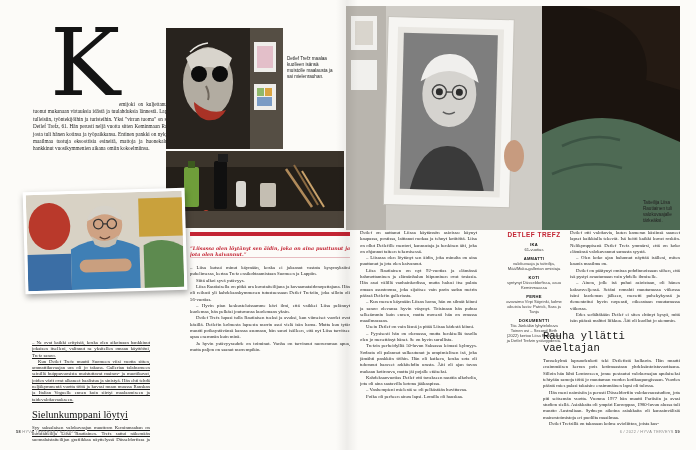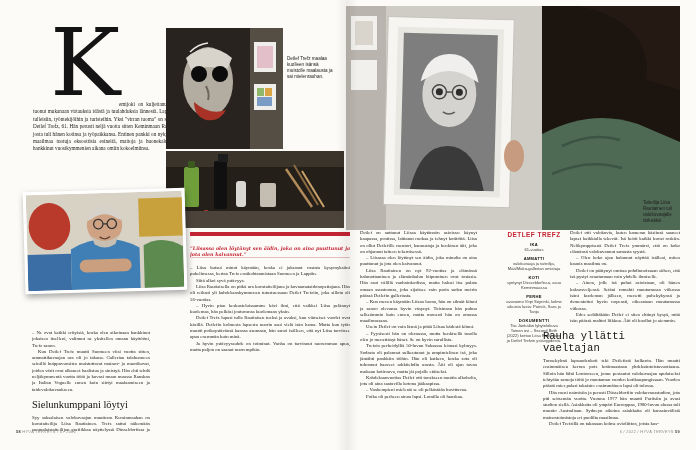--- a/index.html
+++ b/index.html
@@ -140,21 +140,21 @@
       <rect x="196" width="138" height="224" fill="#1b140f"></rect>
       <path d="M230 0 q40 6 60 30 q14 20 10 44 l34 10 l0 -84 z" fill="#241a13"></path>
       <path d="M196 128 q50 -26 96 -10 l42 18 l0 88 l-138 0 z" fill="#4e6a54"></path>
       <path d="M216 140 q30 -14 58 -6" stroke="#3c5444" stroke-width="2.5" fill="none"></path>
       <path d="M206 168 q36 -16 70 -6" stroke="#3c5444" stroke-width="2.5" fill="none"></path>
     </svg>
   </div>
 
   <div class="caption capB">Taiteilija Liisa Rautiainen tuli valokuvaajalle tärkeäksi.</div>
 
-  <div class="col" style="left:32px;top:330px;width:118px;height:102px;">
+  <div class="col" style="left:32px;top:340px;width:118px;height:102px;text-decoration:underline;">
     <p>– Ne ovat kaikki erityisiä, koska olen aikoinaan hankkinut jokaisen itselleni, valinnut ne yksitellen omaan käyttööni, Trefz sanoo.</p>
     <p>Kun Detlef Trefz muutti Suomeen viisi vuotta sitten, ammattikuvaajan ura oli jo takana. Gallerian talahuoneen seinillä huippuvuosista muistuttavat mainos- ja muotikuvat, joiden värit ovat alkaneet haalistua ja sinistyä. Hän ehti tehdä neljäkymmentä vuotta töitä ja kuvasi muun muassa Ranskan ja Italian Voguelle ennen kuin siirtyi maalaamiseen ja taidevalokuvaukseen.</p>
     <div class="colhead">Sielunkumppani löytyi</div>
     <p>Syy saksalaisen valokuvaajan muuttoon Keminmaahan on kuvataiteilija Liisa Rautiainen. Trefz sattui näkemään suomalaistaiteilijan grafiikkaa näyttelyssä Düsseldorfissa ja vaikuttui. Hän halusi tietää, millainen ihminen on noin lahjakas ilmaisussaan, ja soitti Rautiaiselle.</p>
   </div>
 
   <div class="col" style="left:190px;top:232px;width:160px;height:212px;">
     <div class="qbar"></div>
     <p class="qtext">”Liisassa olen löytänyt sen äidin, joka on aina puuttunut ja jota olen kaivannut.”</p>
     <div class="qrule"></div>

